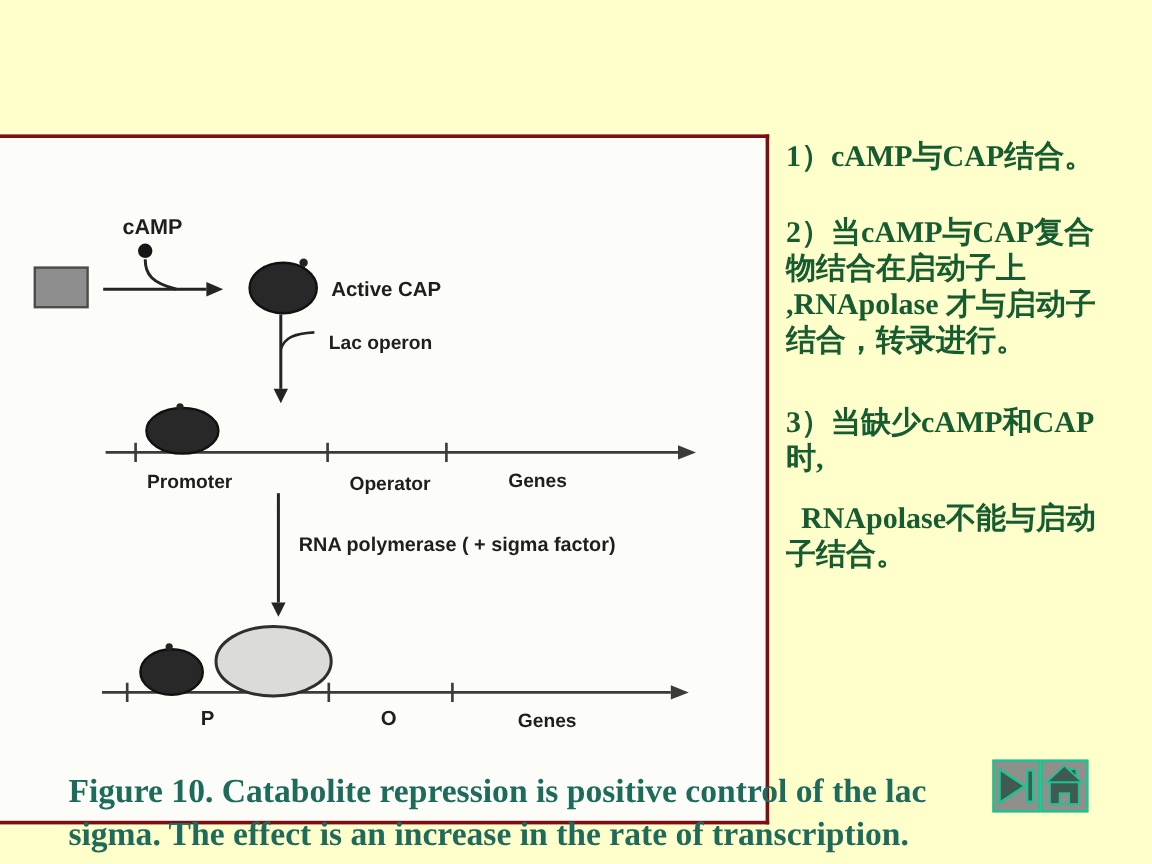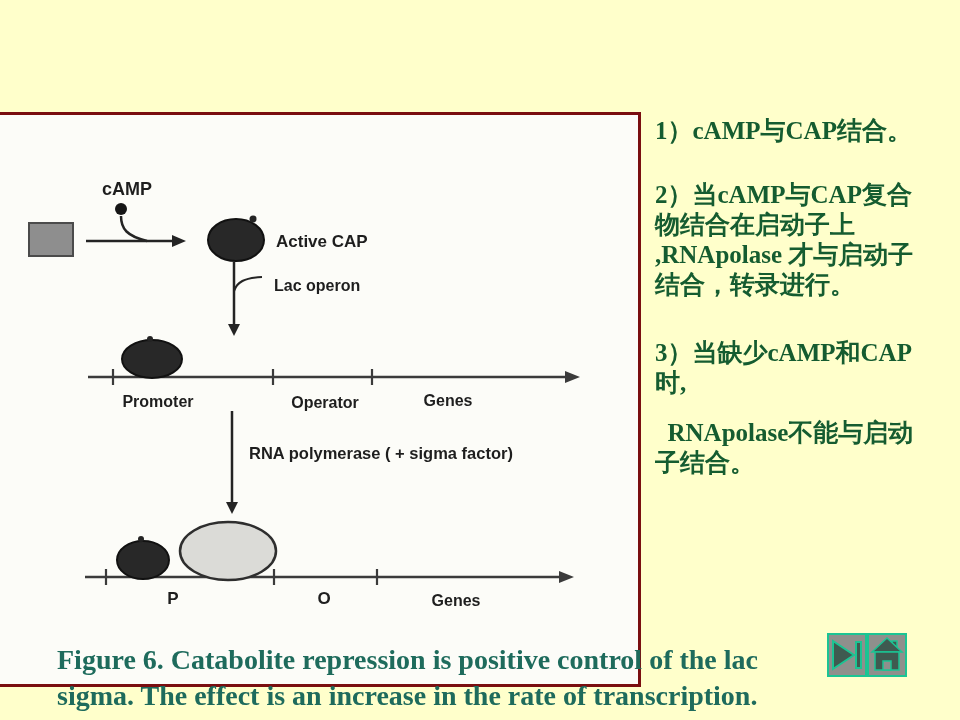--- a/index.html
+++ b/index.html
@@ -114,21 +114,21 @@
         <div class="note-line">3）当缺少cAMP和CAP</div>
         <div class="note-line">时,</div>
       </div>
       <div class="note-para">
         <div class="note-line">  RNApolase不能与启动</div>
         <div class="note-line">子结合。</div>
       </div>
     </div>
 
   <div class="caption">
-    <div>Figure 6. Catabolite repression is positive control of the lac</div>
+    <div>Figure 10. Catabolite repression is positive control of the lac</div>
     <div>sigma. The effect is an increase in the rate of transcription.</div>
   </div>
 
   <div class="nav">
     <button class="nav-btn">
       <svg width="34" height="38" viewBox="0 0 34 38">
         <polygon points="3,5 24,19 3,33" fill="#3F5A50" stroke="#1BC493" stroke-width="2"></polygon>
         <rect x="26" y="6" width="5" height="26" fill="#3F5A50" stroke="#1BC493" stroke-width="2"></rect>
       </svg>
     </button>

